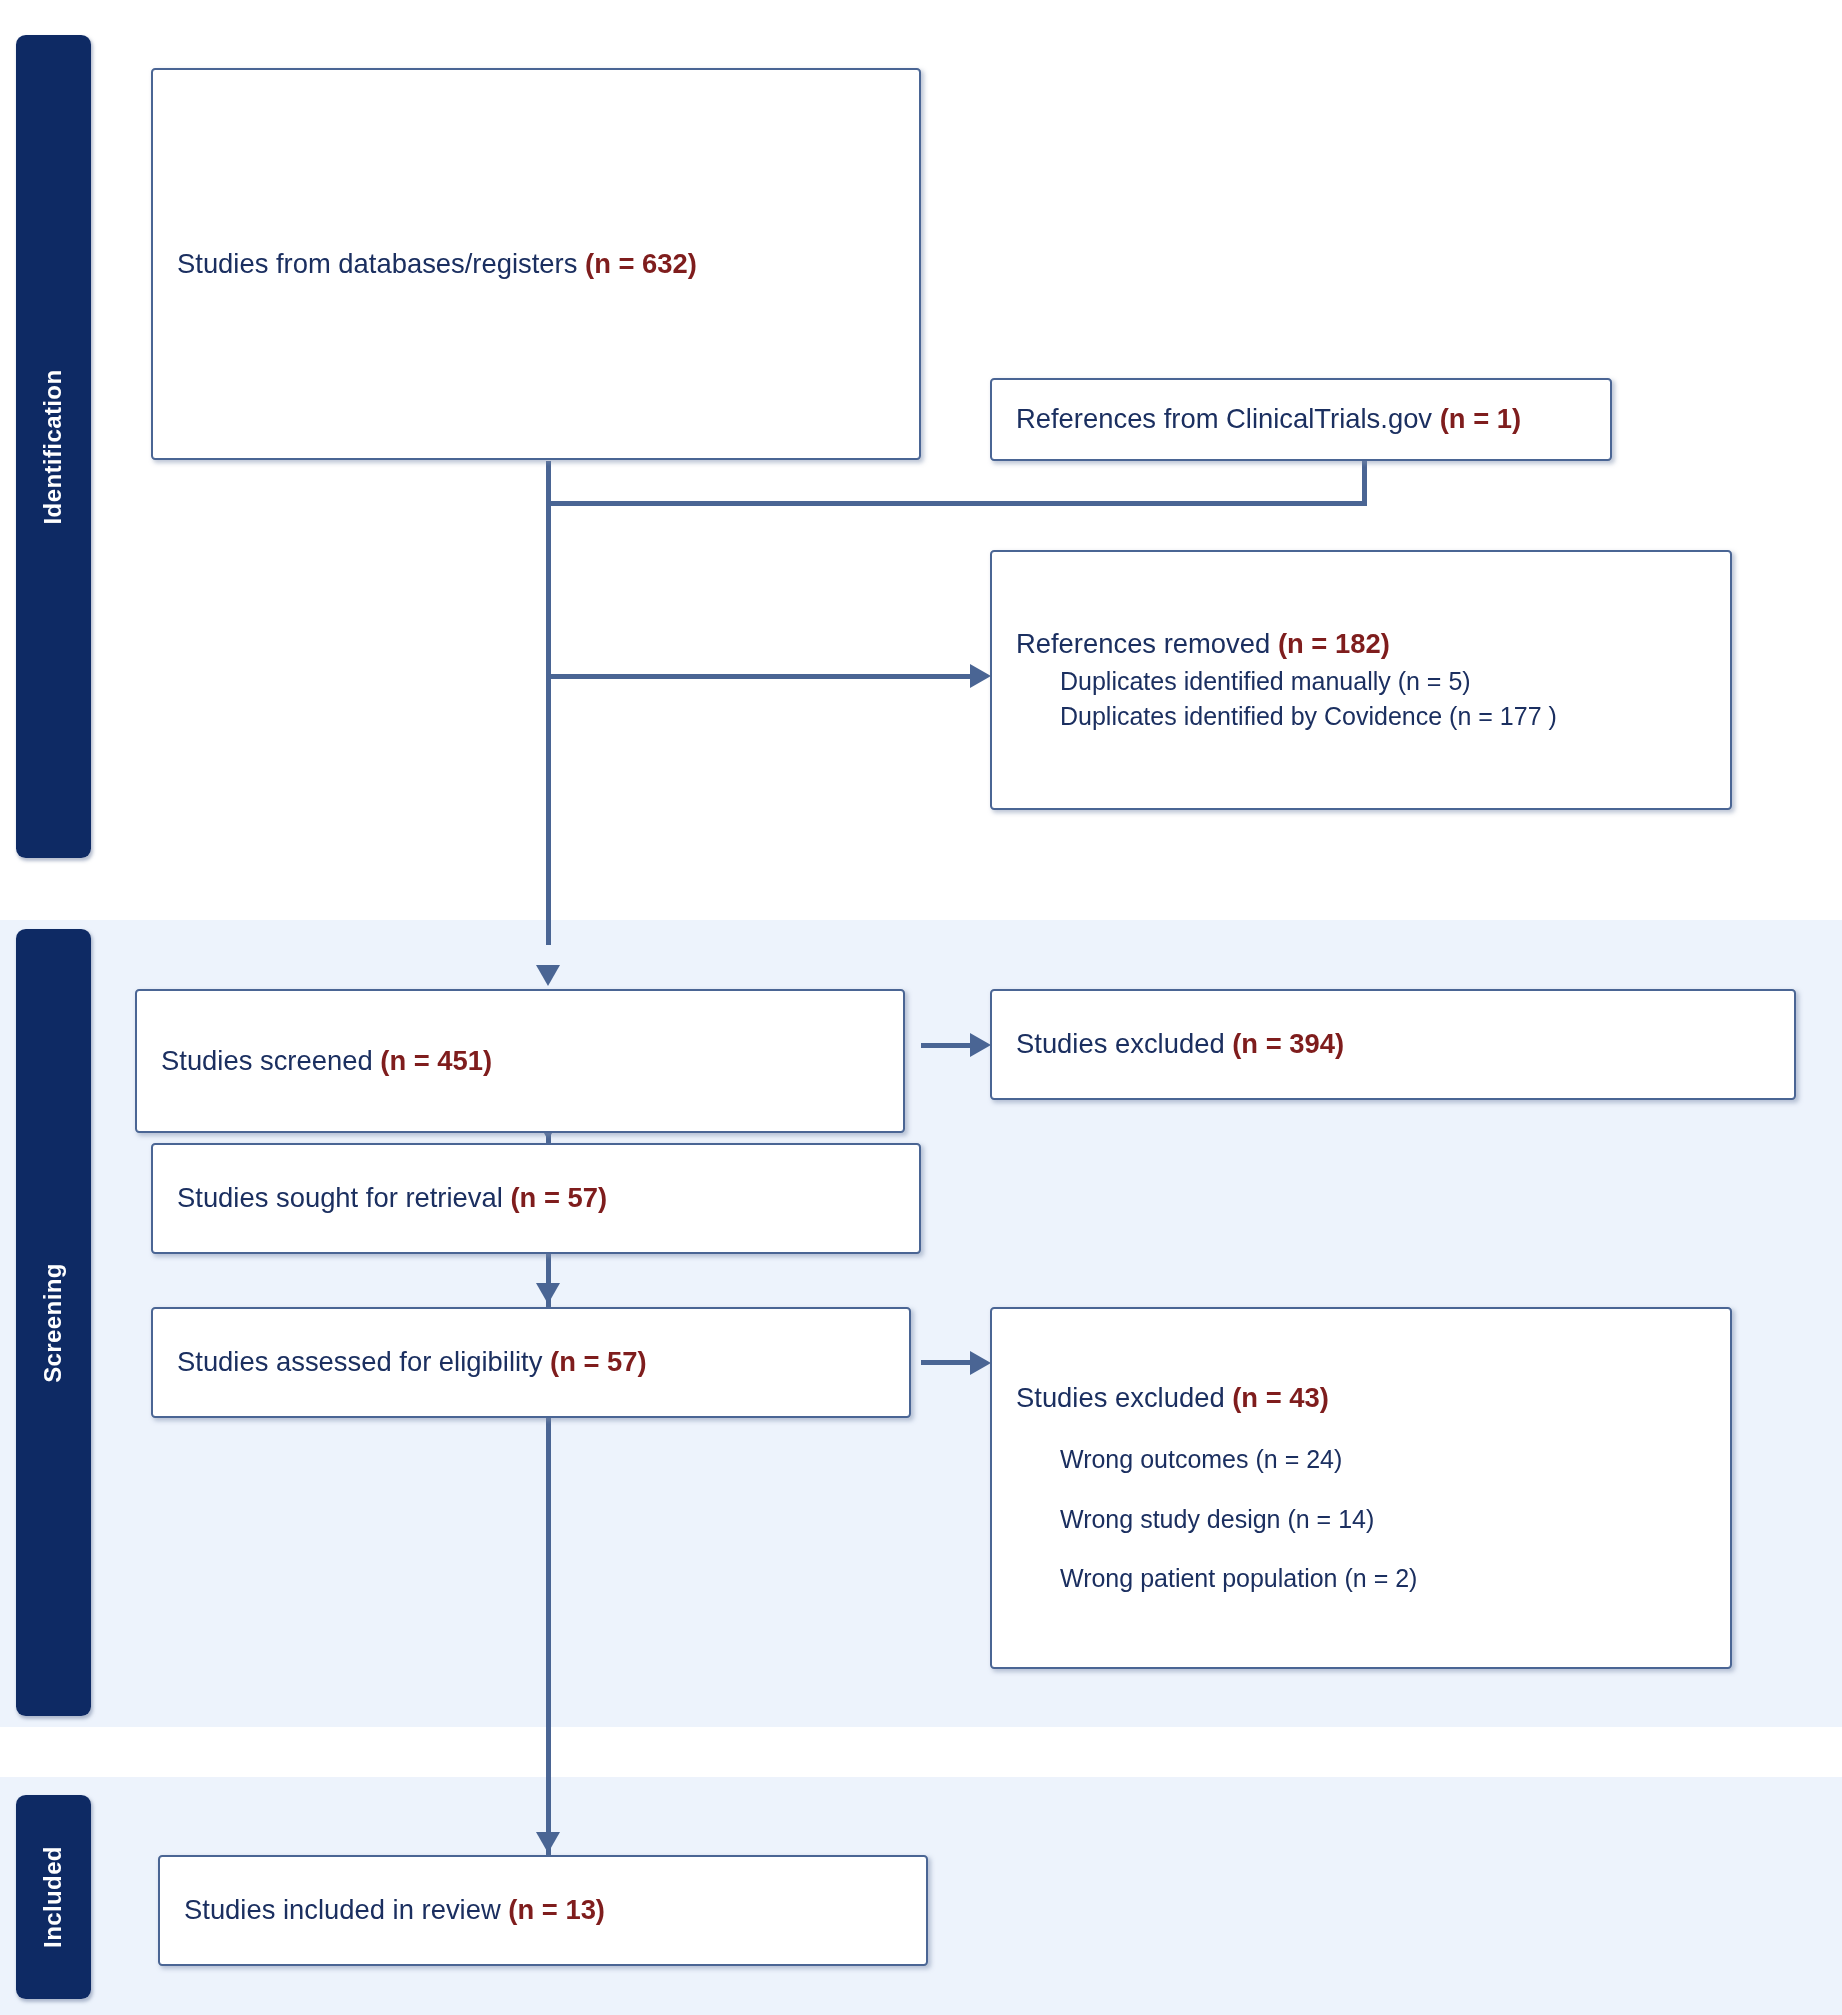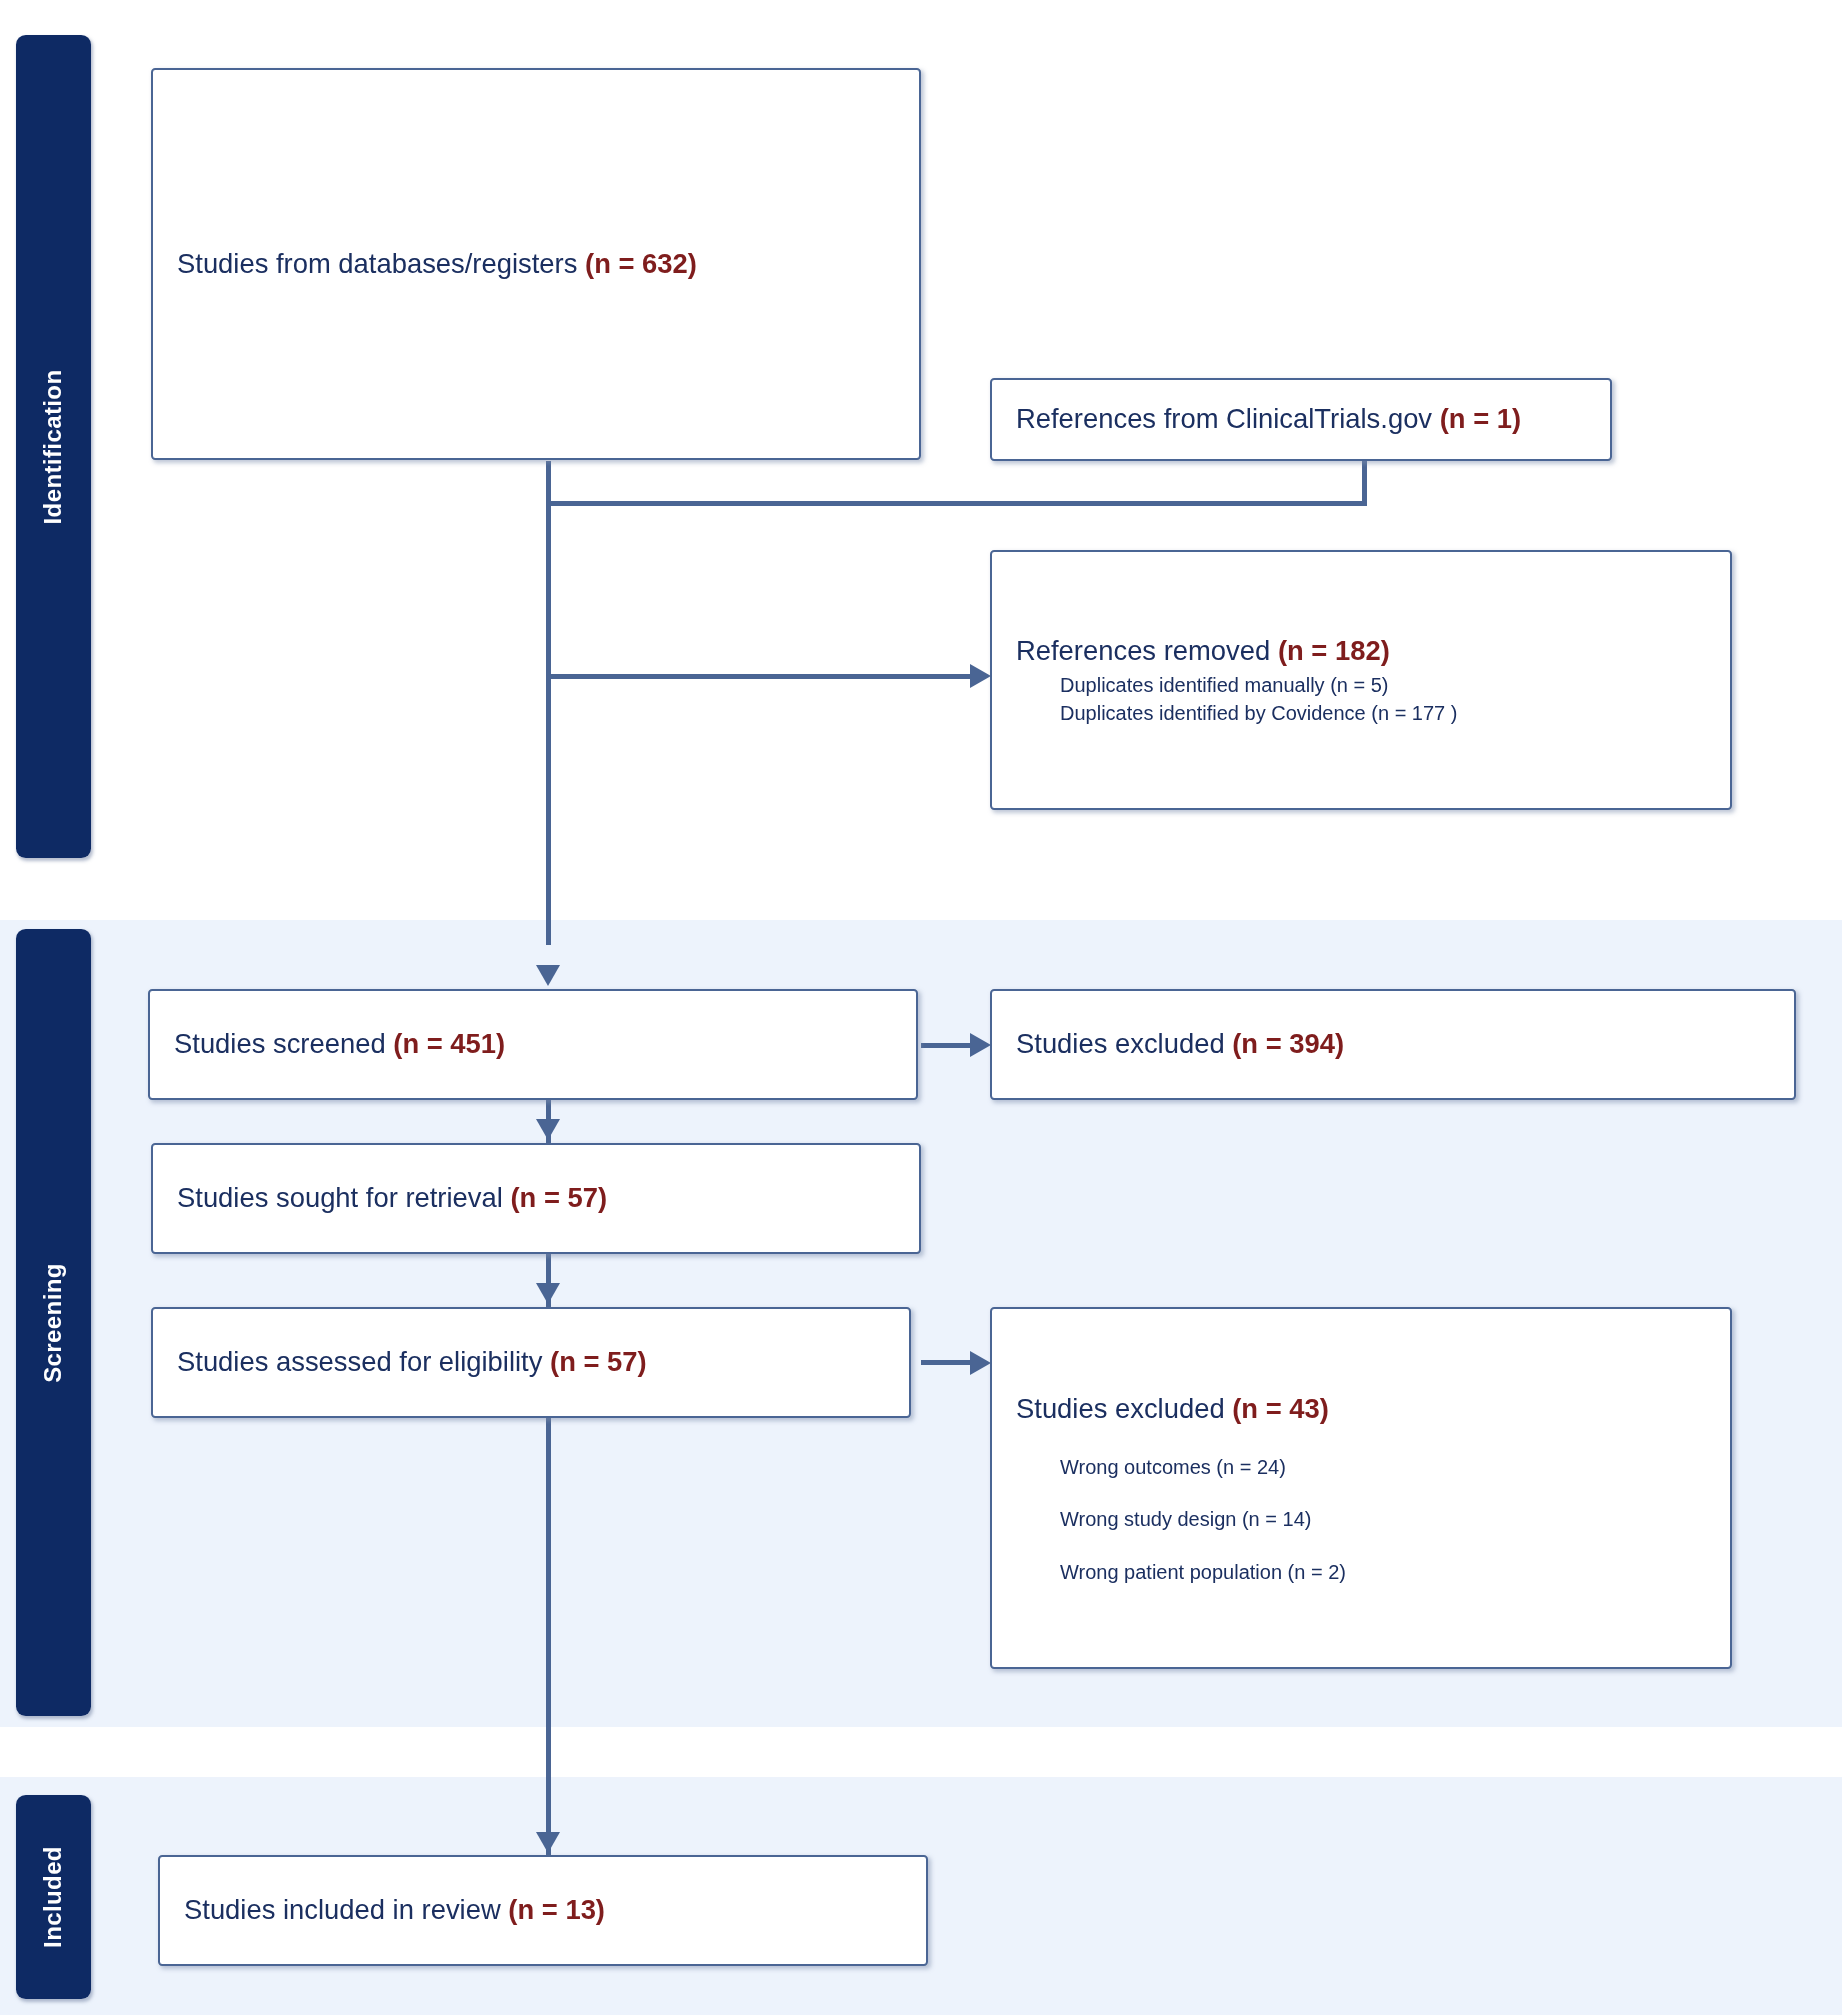--- a/index.html
+++ b/index.html
@@ -57,33 +57,33 @@
     justify-content:center;
     padding:0 24px;
   }
   .box .line{
     font-size:27.4px;
     color:#1b2f60;
     line-height:1.42;
     white-space:nowrap;
   }
   .box .line.sub{
-    font-size:20px;
+    font-size:25px;
     padding-left:44px;
   }
   .nval{
     color:#7f1d1d;
     font-weight:bold;
   }
 
   
   .box-sources        { left:151px;  top:68px;   width:770px; height:392px; }
   .box-registers      { left:990px; top:378px;  width:622px; height:83px; }
   .box-removed        { left:990px; top:550px;  width:742px; height:260px; }
-  .box-screened       { left:148px;  top:989px; width:770px; height:111px; }
+  .box-screened       { left:135px;  top:989px; width:770px; height:144px; }
   .box-excluded-1     { left:990px; top:989px; width:806px; height:111px; }
   .box-sought         { left:151px;  top:1143px; width:770px; height:111px; }
   .box-assessed       { left:151px;  top:1307px; width:760px; height:111px; }
   .box-excluded-2     { left:990px; top:1307px; width:742px; height:362px;gap:24px; }
   .box-included       { left:158px;  top:1855px; width:770px; height:111px; }
 
   
   .conn{
     position:absolute;
     background:#4a6594;

